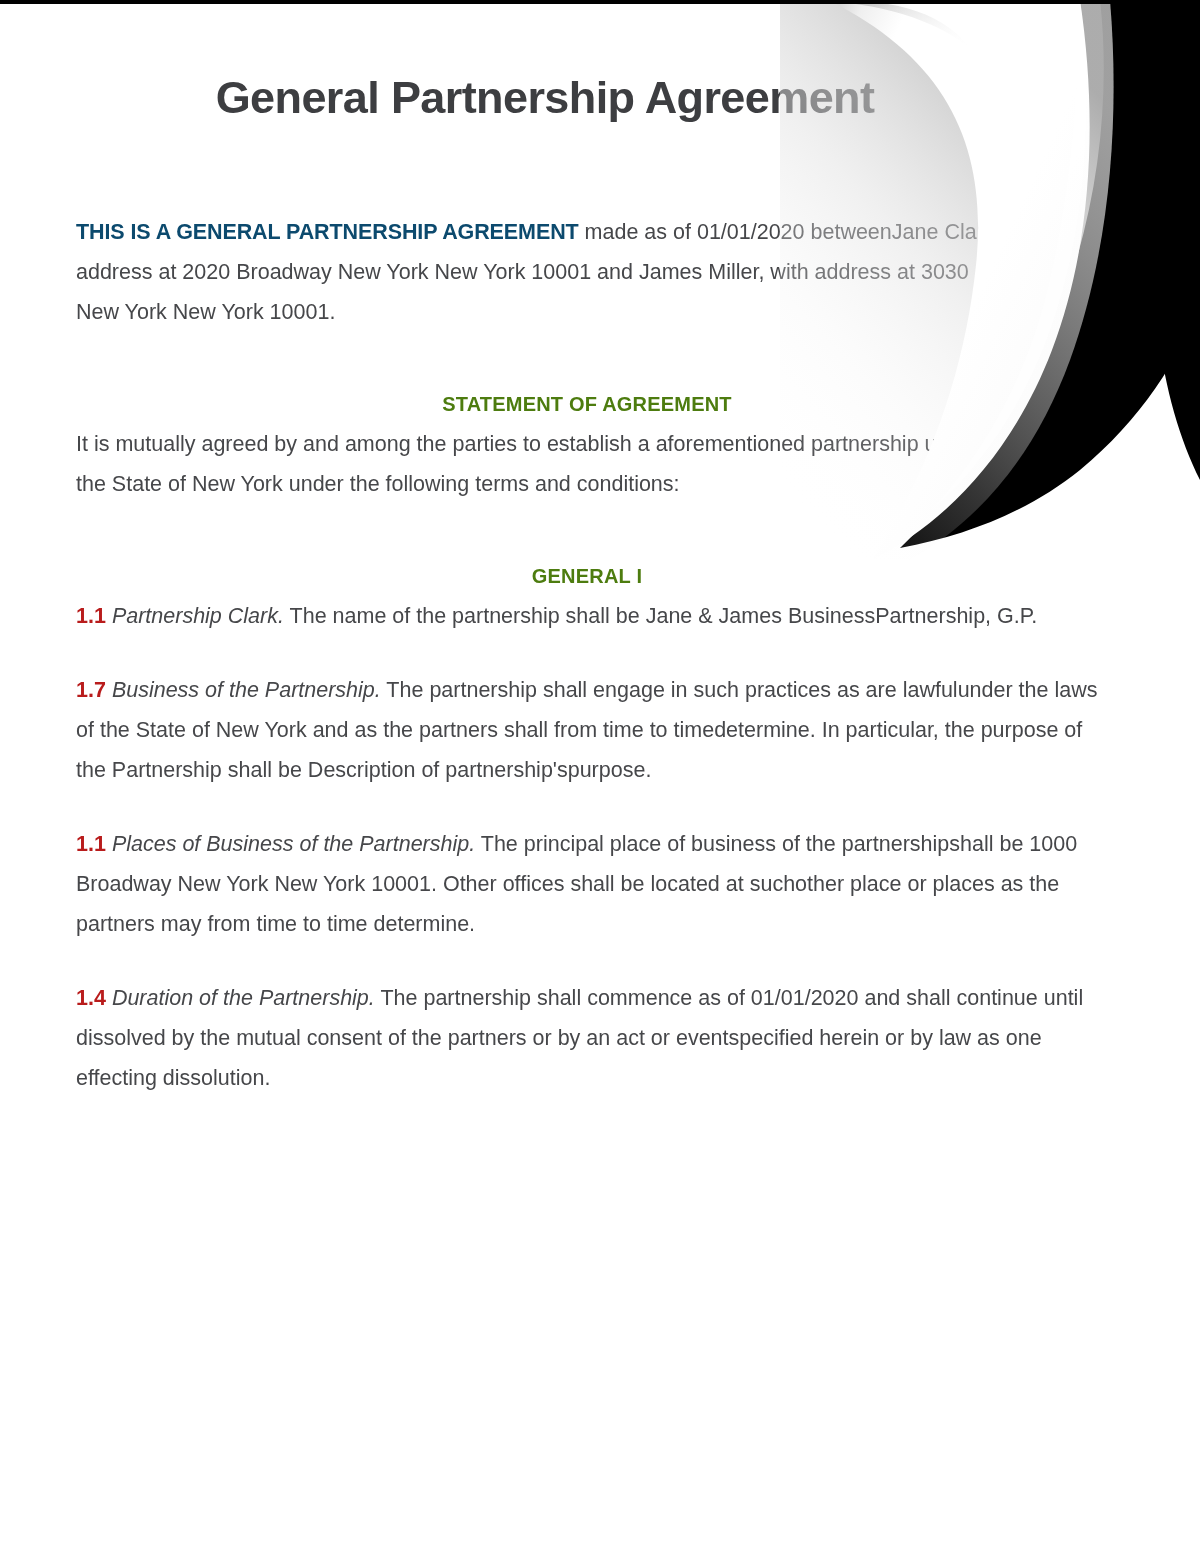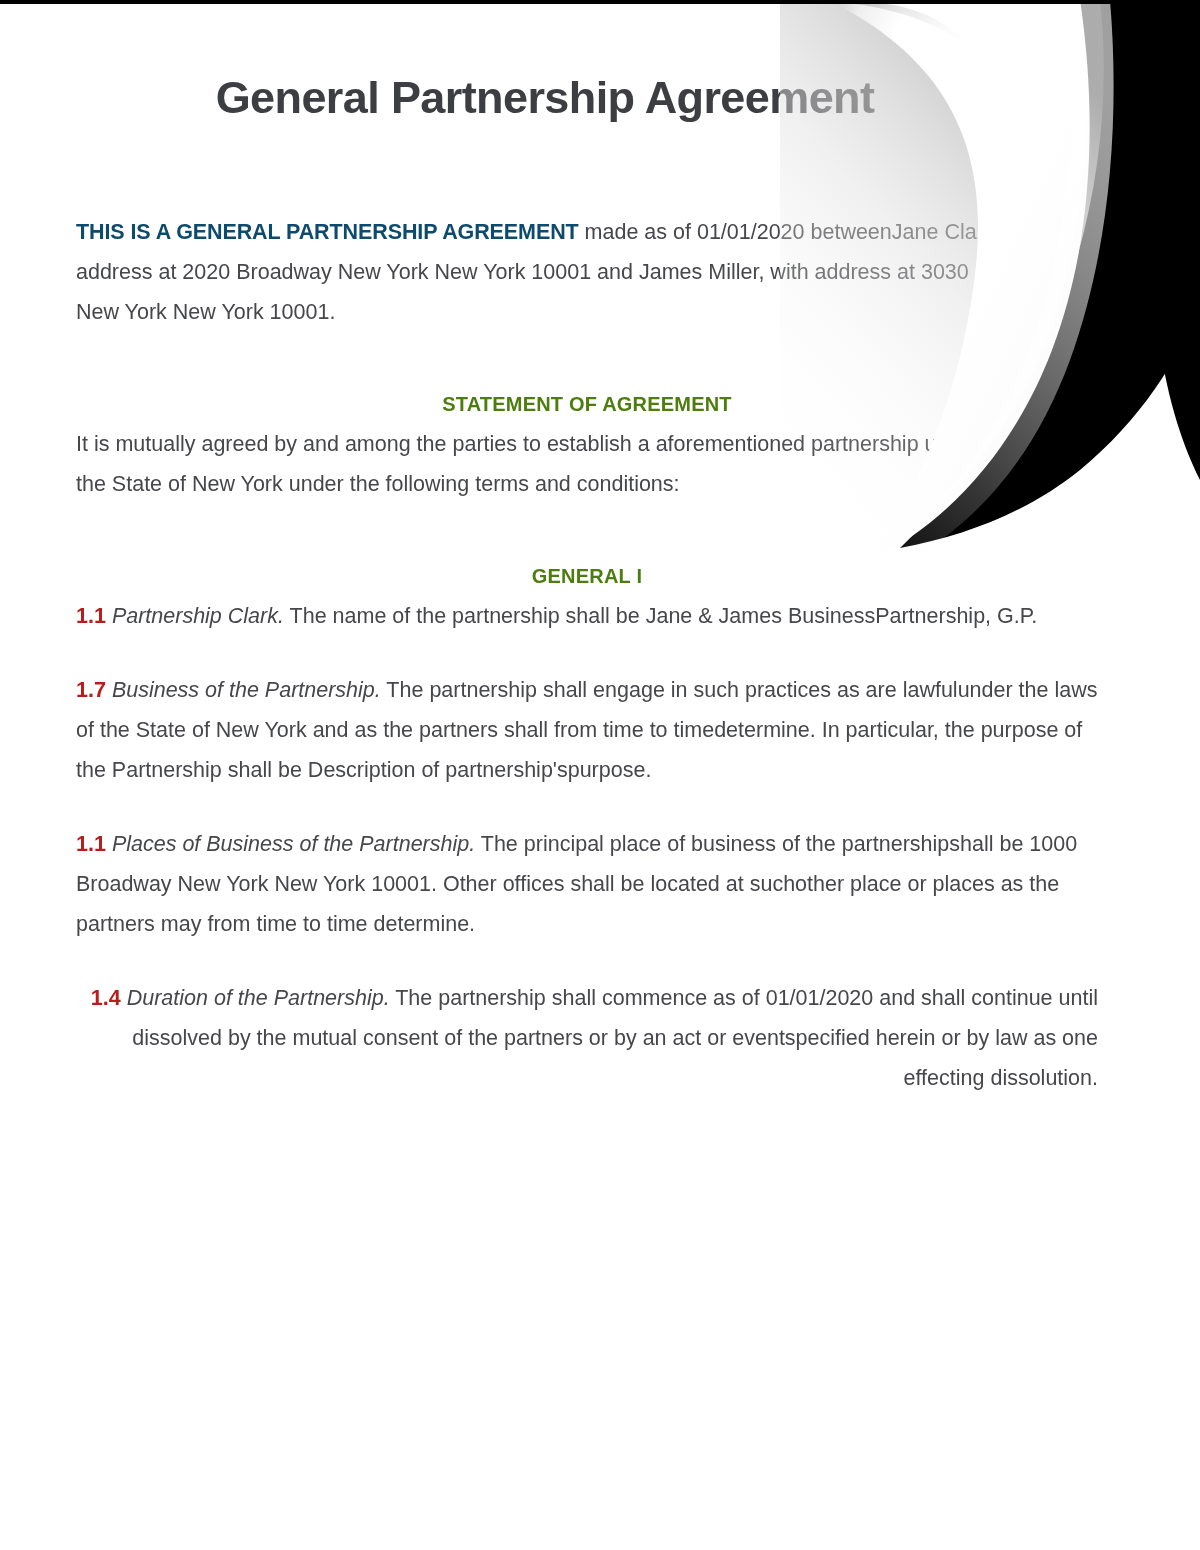--- a/index.html
+++ b/index.html
@@ -56,21 +56,21 @@
     left: 76px;
     width: 1022px;
     font-size: 21.5px;
     line-height: 40px;
     color: #46474a;
   }
 
   .para {
     margin: 0 0 34px 0;
   }
-  .para.tight { margin-bottom: 16px; text-align: right; }
+  .para.tight { margin-bottom: 16px; }
 
   .center-head {
     text-align: center;
     font-weight: bold;
     font-size: 20px;
     letter-spacing: 0.2px;
     color: #4d7c0f;
     margin: 0;
     line-height: 40px;
   }

